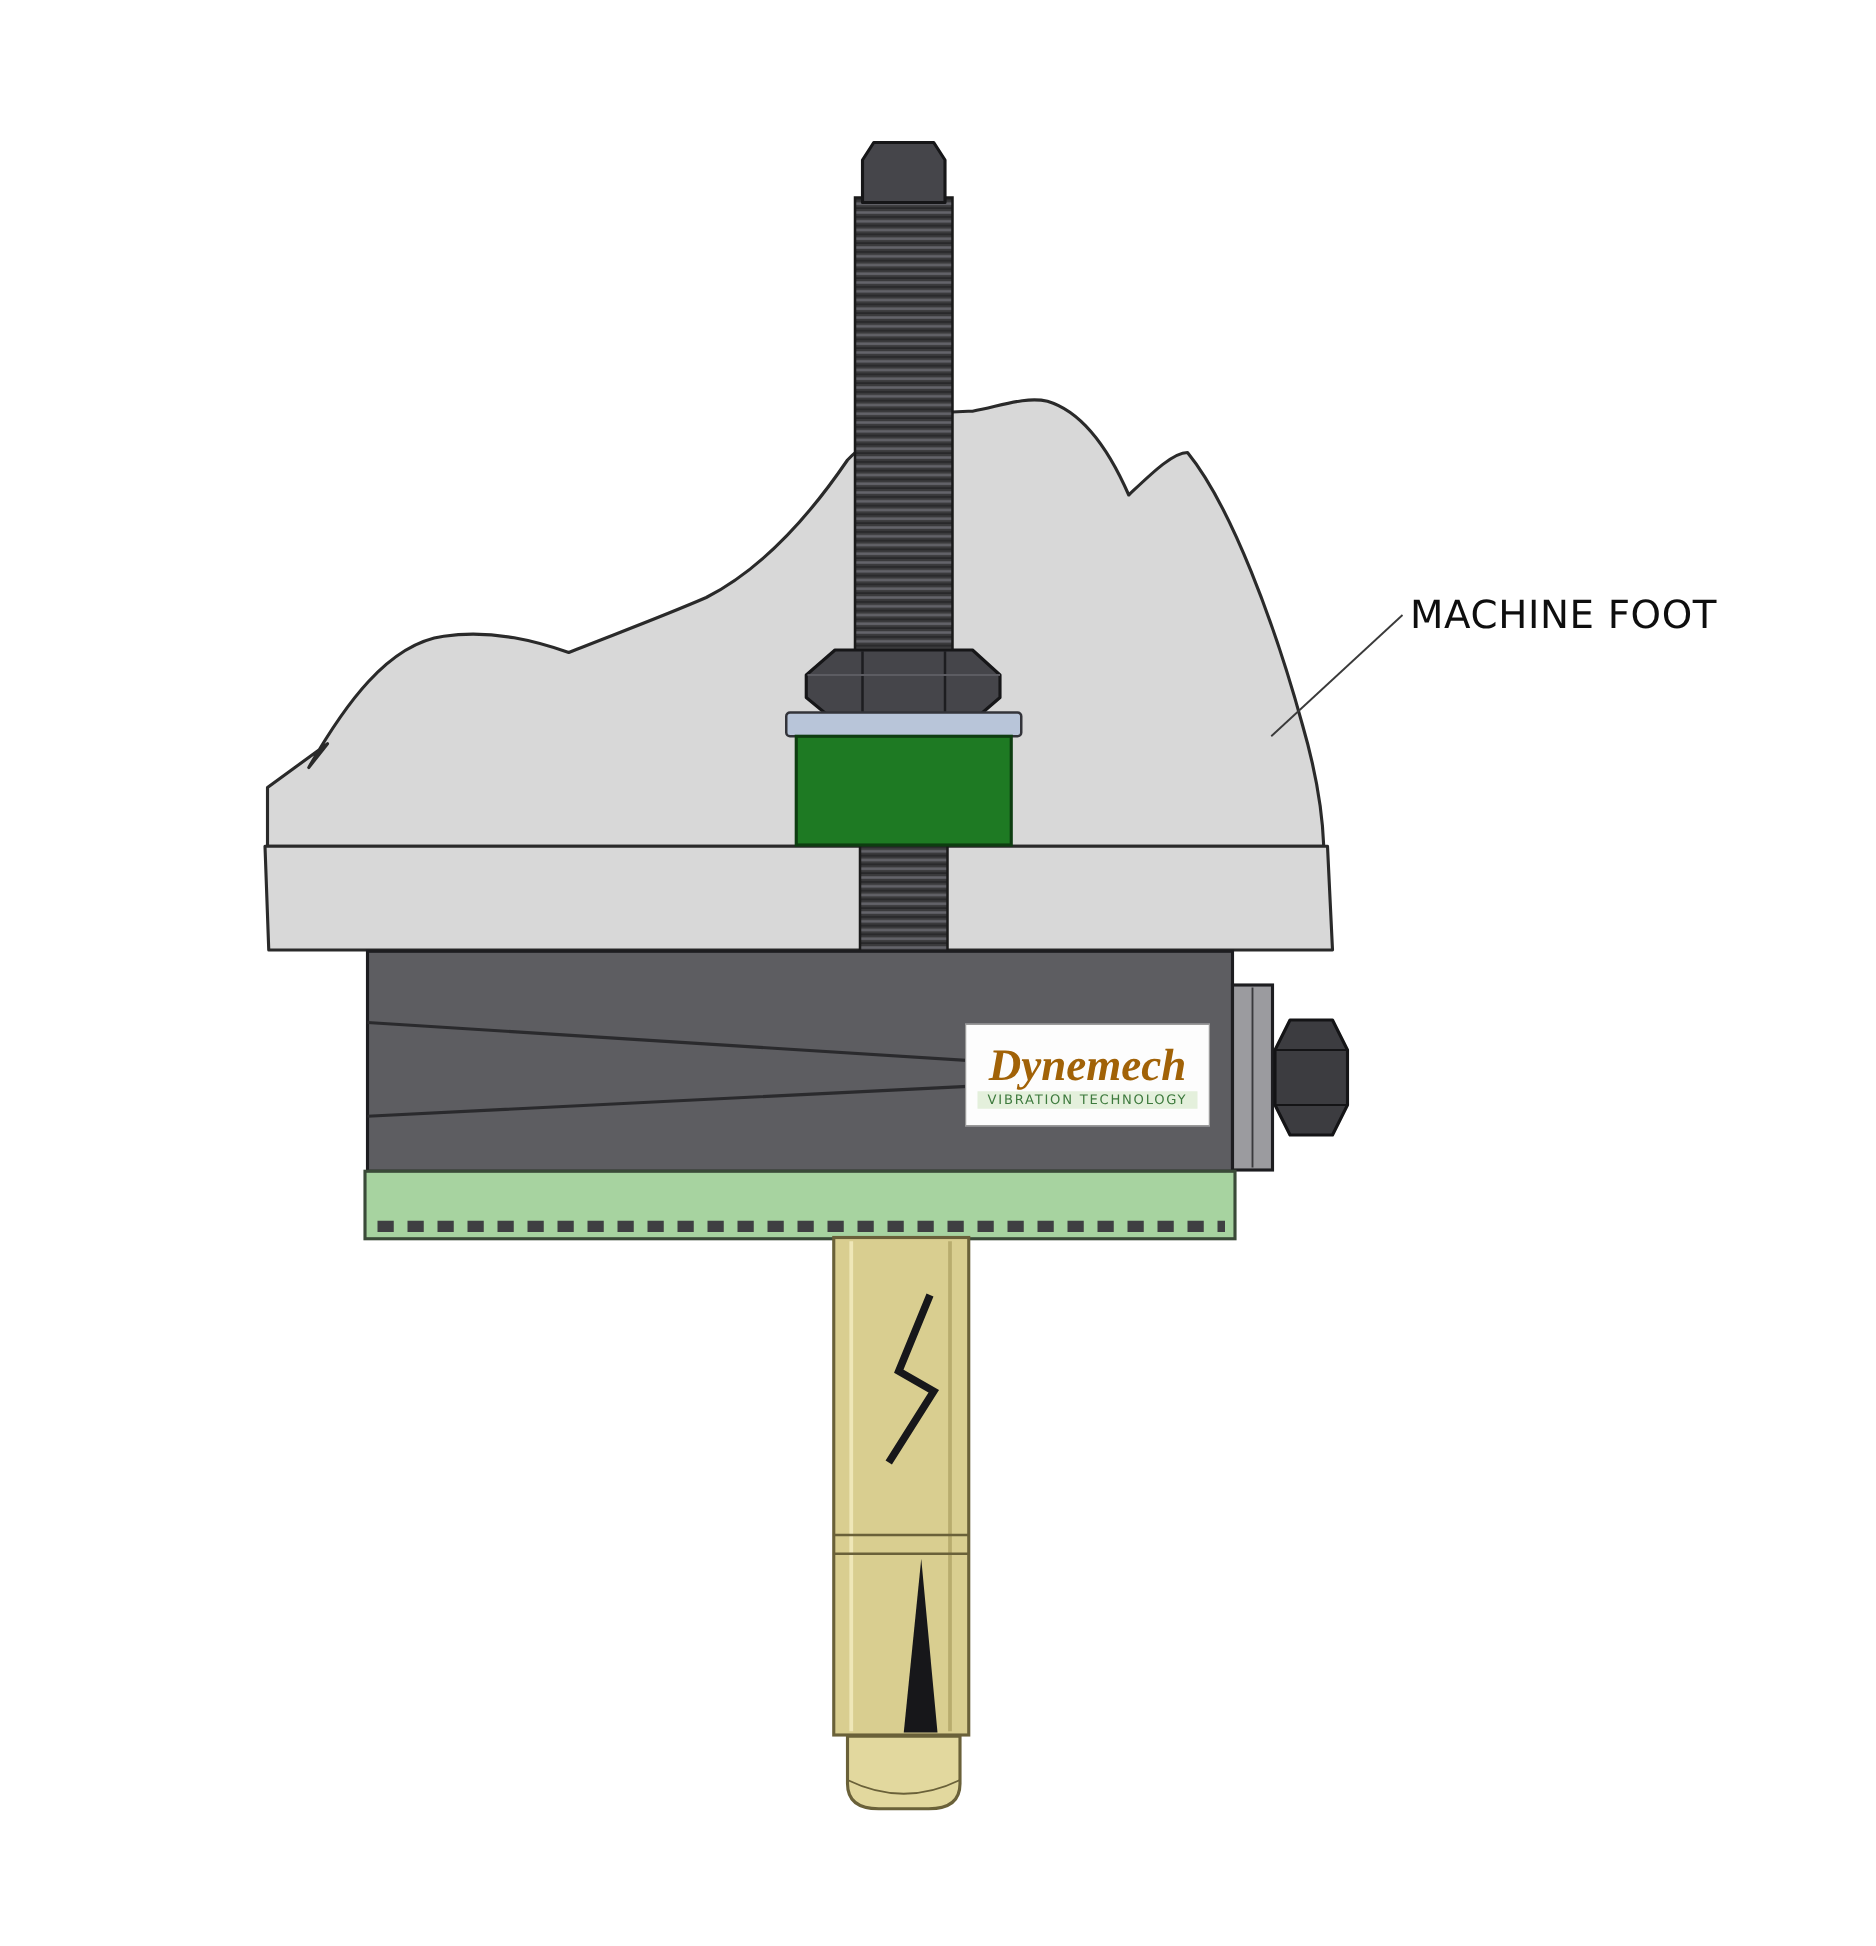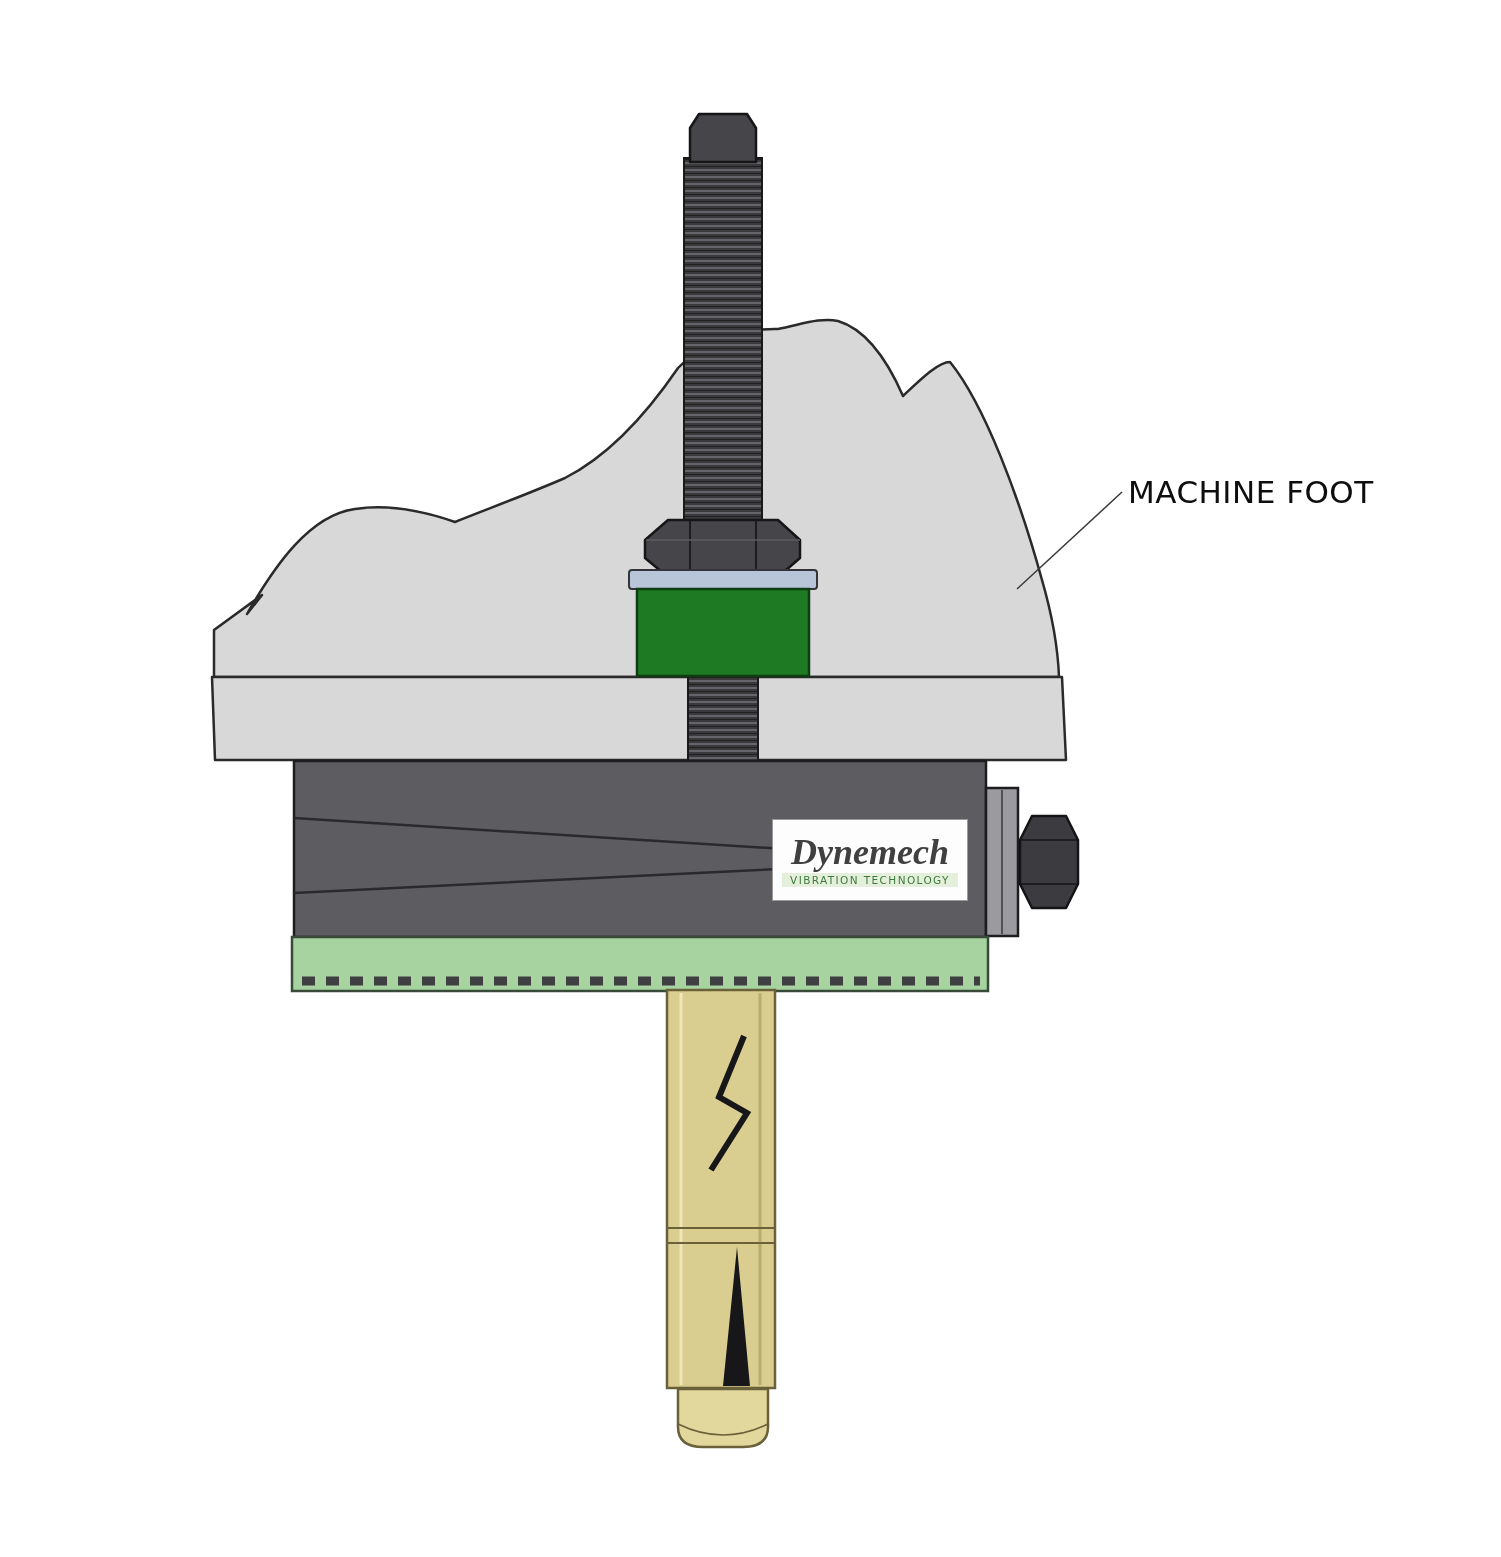--- a/index.html
+++ b/index.html
@@ -14,21 +14,21 @@
     font-size:31px; color:#0e0e0e; letter-spacing:0.5px; white-space:nowrap;
   }
 
   .logo-plate {
     position:absolute; left:772px; top:819px; width:196px; height:82px;
     background:#fdfdfd; border:1px solid #9a9a9a; box-sizing:border-box;
     display:flex; flex-direction:column; align-items:center; justify-content:center; gap:3px;
   }
   .logo-brand {
     font-family:"Liberation Serif", serif; font-style:italic; font-weight:700;
-    font-size:36px; line-height:1; color:#404040;
+    font-size:36px; line-height:1; color:#a16207;
   }
   .logo-tagline {
     font-size:10.5px; font-weight:400; letter-spacing:1.4px;
     color:#3d7a3d; background:#e4f0dc; padding:1px 8px; white-space:nowrap;
   }
 </style>
 </head>
 <body>
 
 <div class="canvas">

